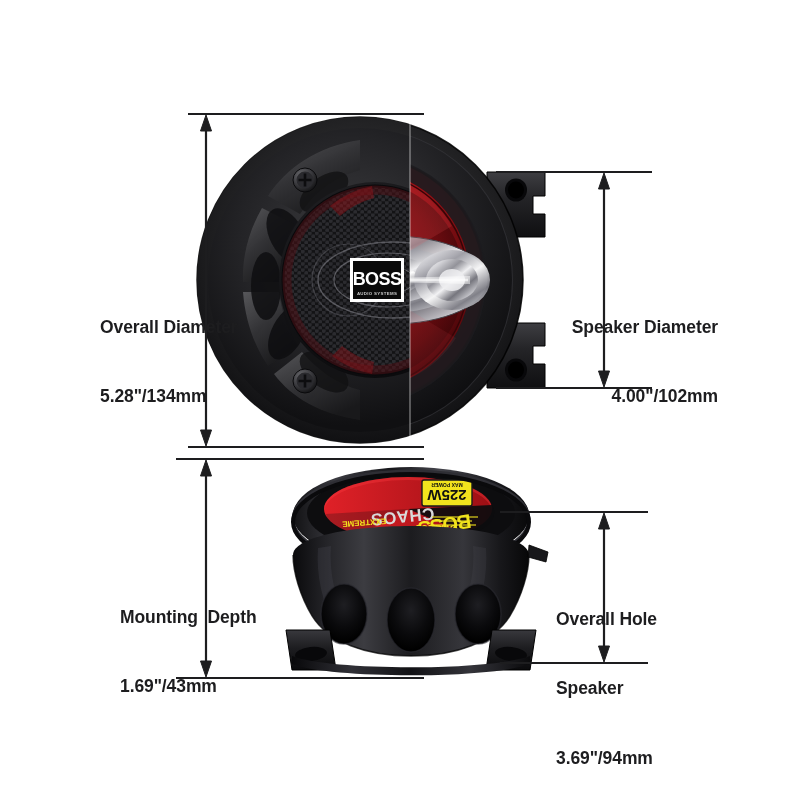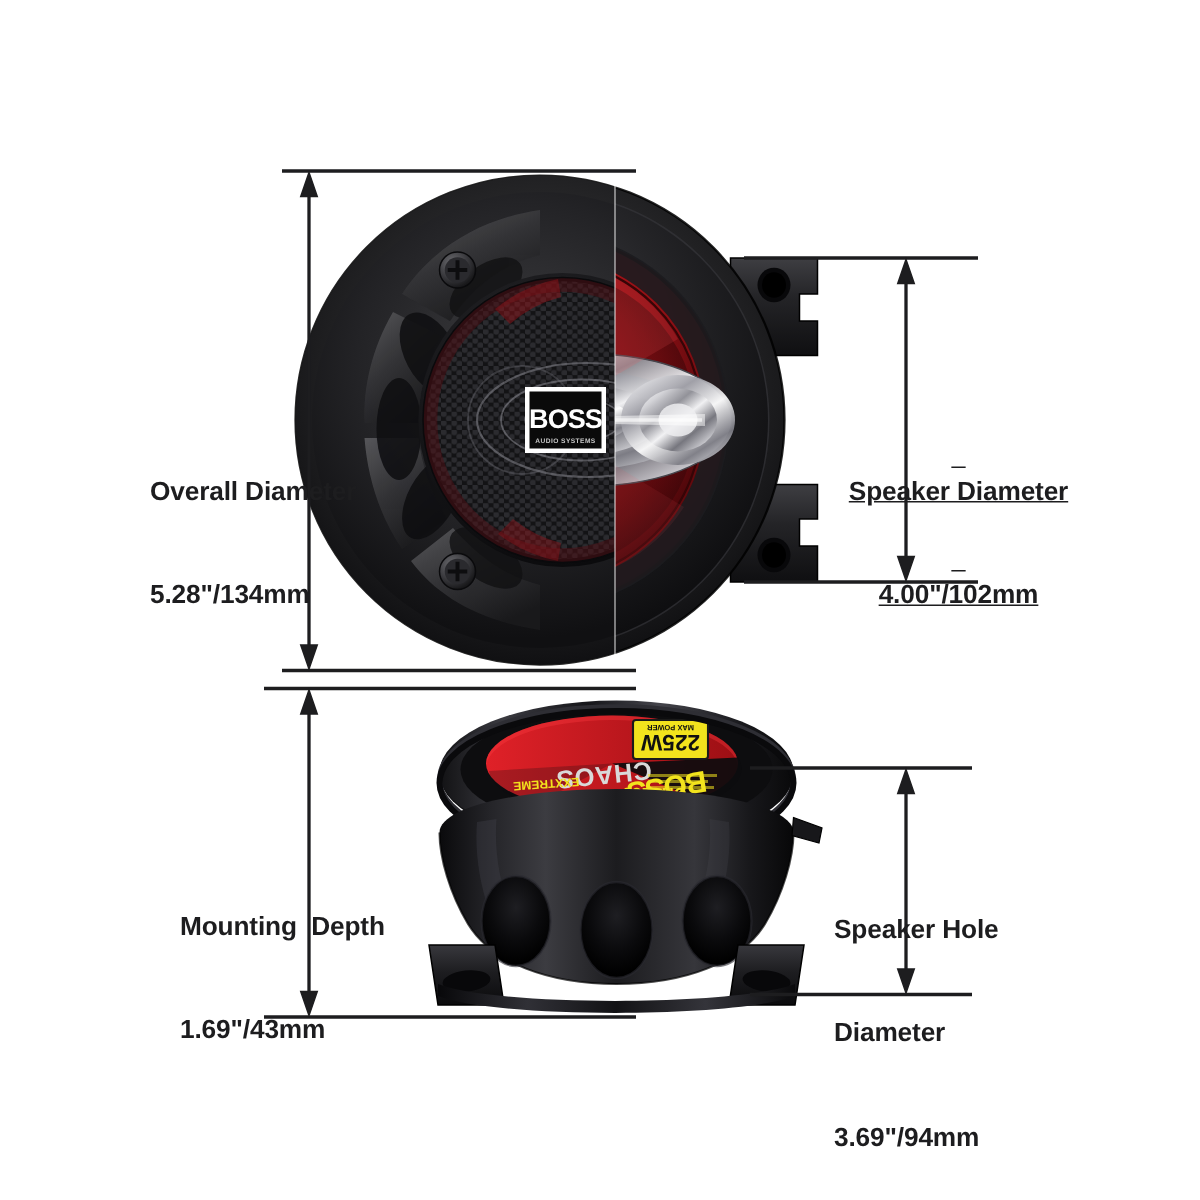--- a/index.html
+++ b/index.html
@@ -24,21 +24,21 @@
     font-size: 17.5px;
     line-height: 1.32;
     color: #1d1d1f;
     letter-spacing: -0.1px;
     white-space: pre;
   }
   .dim-label .l1 { display: block; }
   .dim-label .l2 { display: block; }
   .dim-label .l3 { display: block; }
   .lbl-overall { left: 100px; top: 270px; width: 142px; }
-  .lbl-speaker { left: 544px; top: 270px; text-align: center; width: 190px; text-decoration: underline; }
+  .lbl-speaker { left: 528px; top: 270px; text-align: right; width: 190px; }
   .lbl-depth   { left: 120px; top: 560px; text-align: left; width: 124px; }
   .lbl-hole    { left: 556px; top: 562px; text-align: left; width: 190px; }
 </style>
 </head>
 <body>
 
 <svg id="diagram" viewBox="0 0 800 800">
   <defs>
 
     <radialGradient id="frameOuter" cx="50%" cy="42%" r="62%">
@@ -399,16 +399,16 @@
   <span class="l1">Speaker Diameter</span>
   <span class="l2">4.00"/102mm</span>
 </div>
 
 <div class="dim-label lbl-depth">
   <span class="l1">Mounting  Depth</span>
   <span class="l2">1.69"/43mm</span>
 </div>
 
 <div class="dim-label lbl-hole">
-  <span class="l1">Speaker Hole</span>
-  <span class="l2">Diameter</span>
+  <span class="l1">Overall Hole</span>
+  <span class="l2">Speaker</span>
   <span class="l3">3.69"/94mm</span>
 </div>
 
 </body></html>

